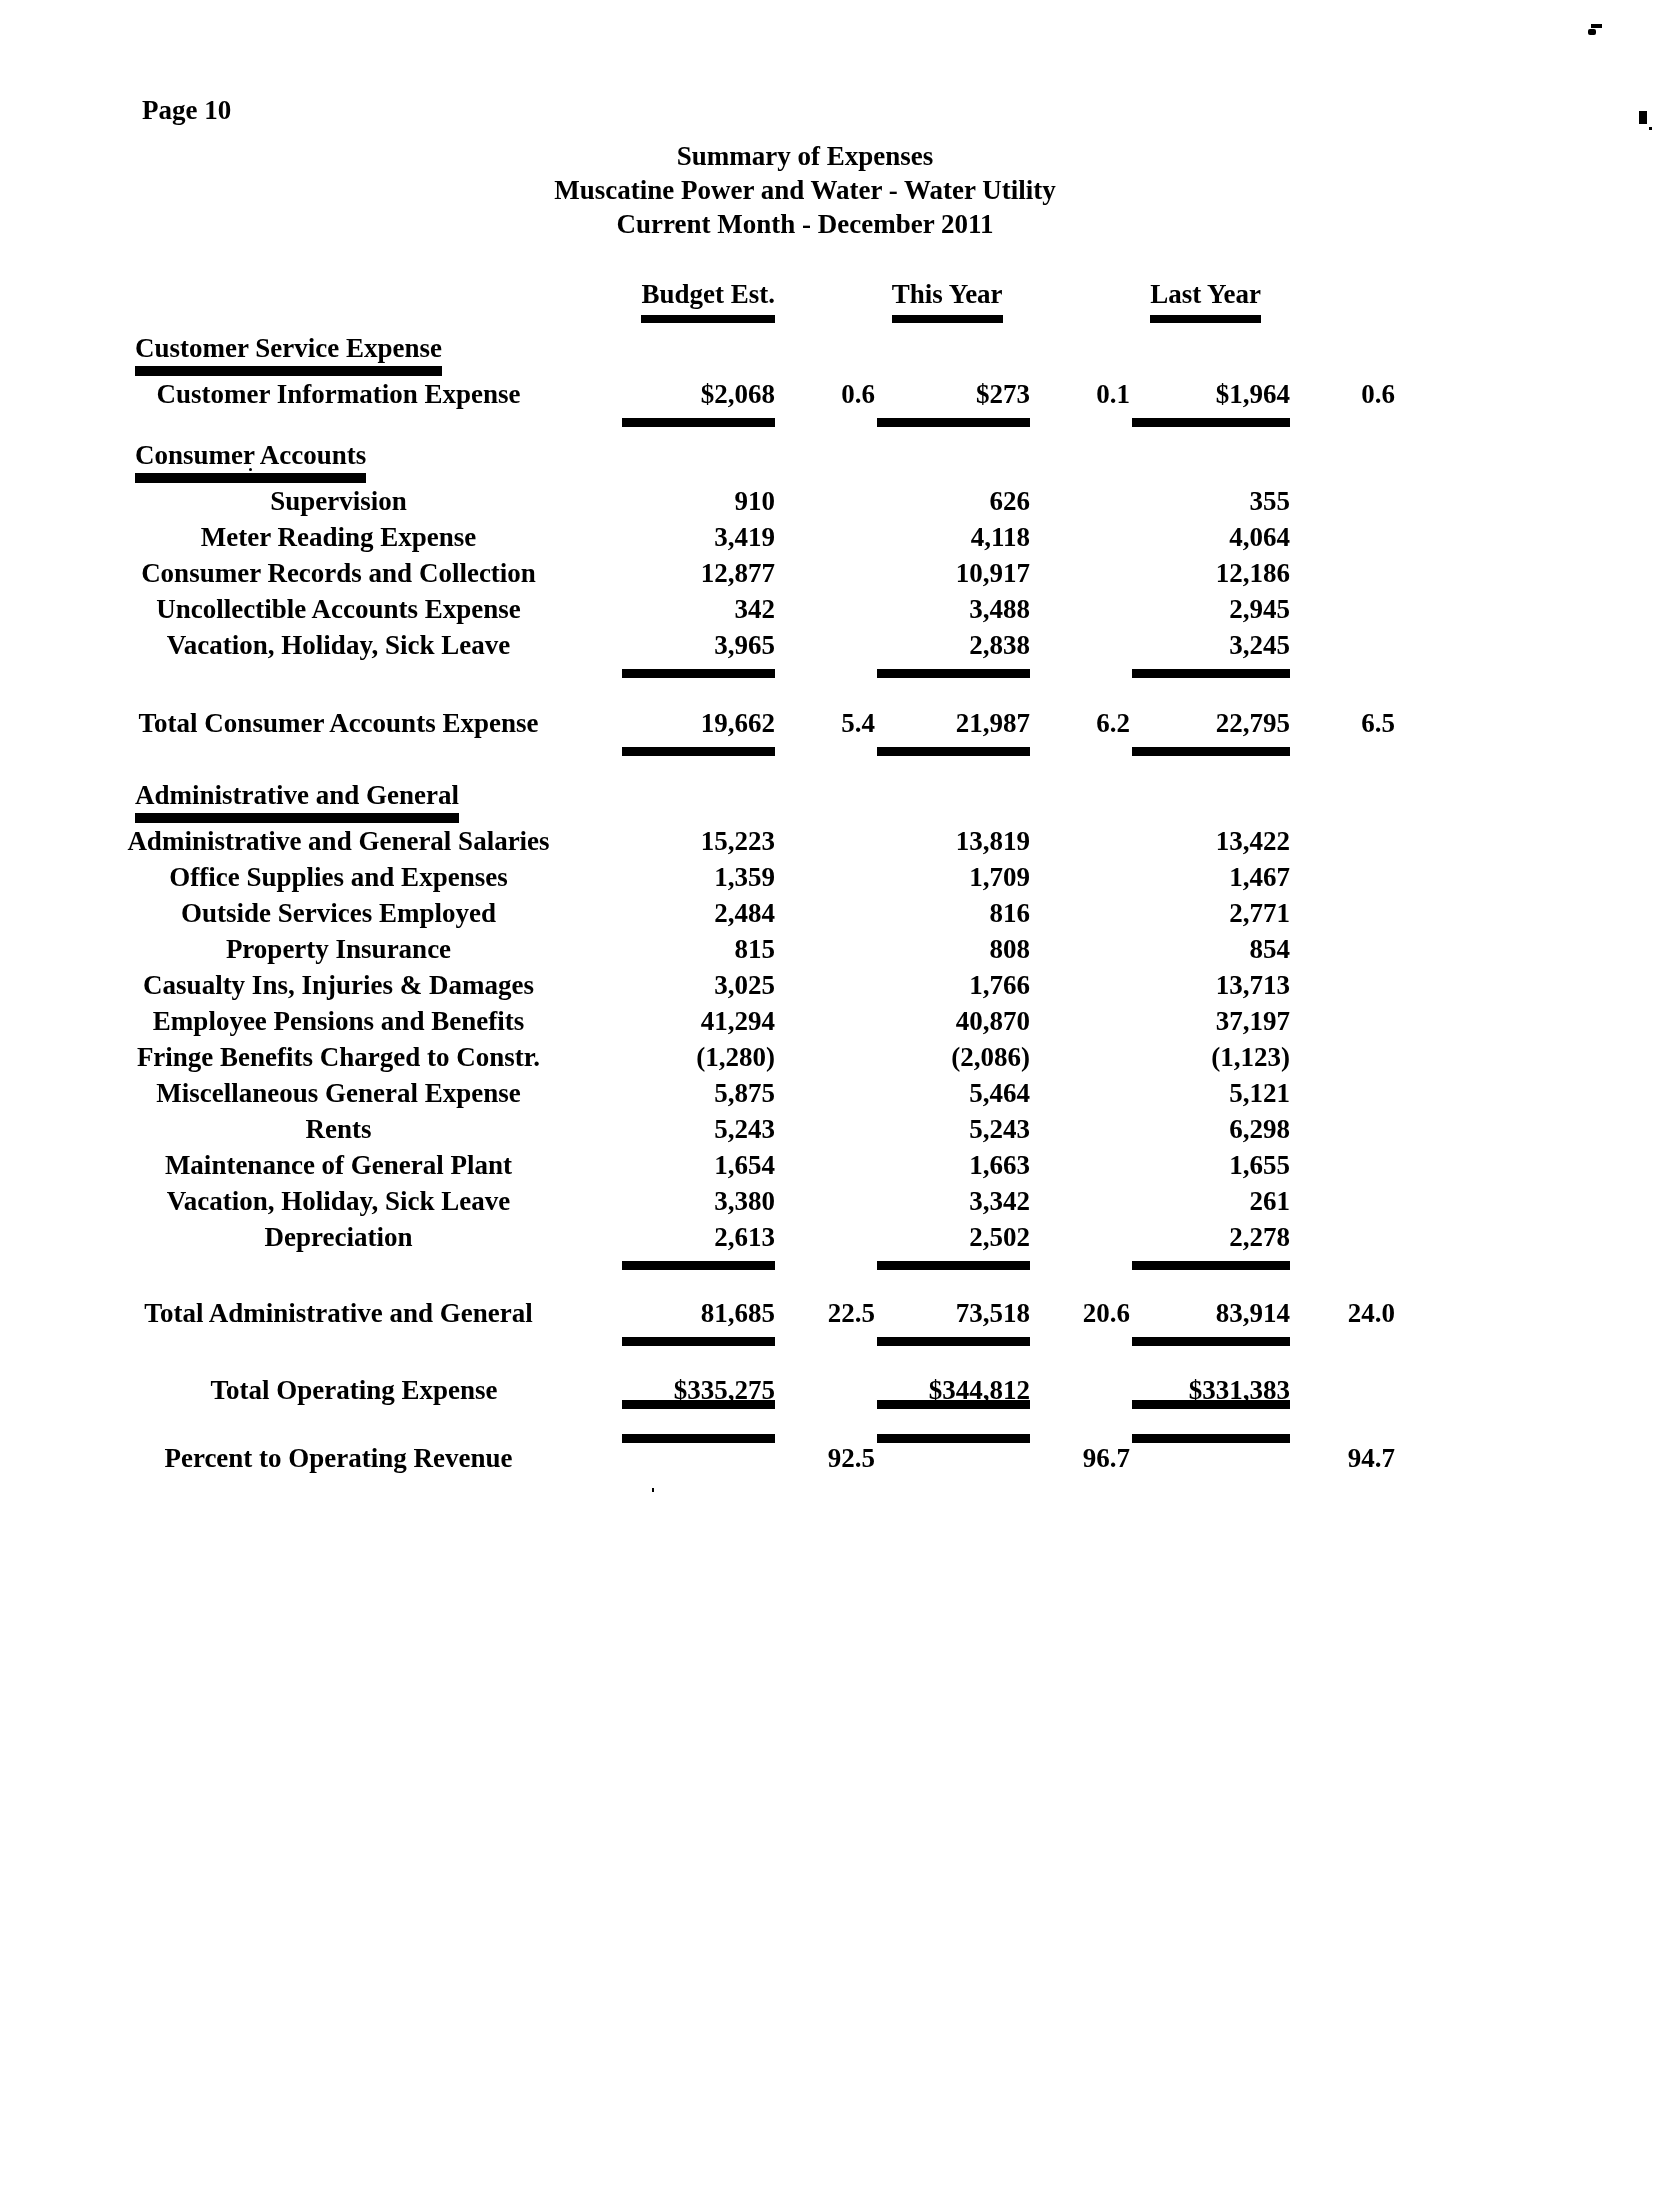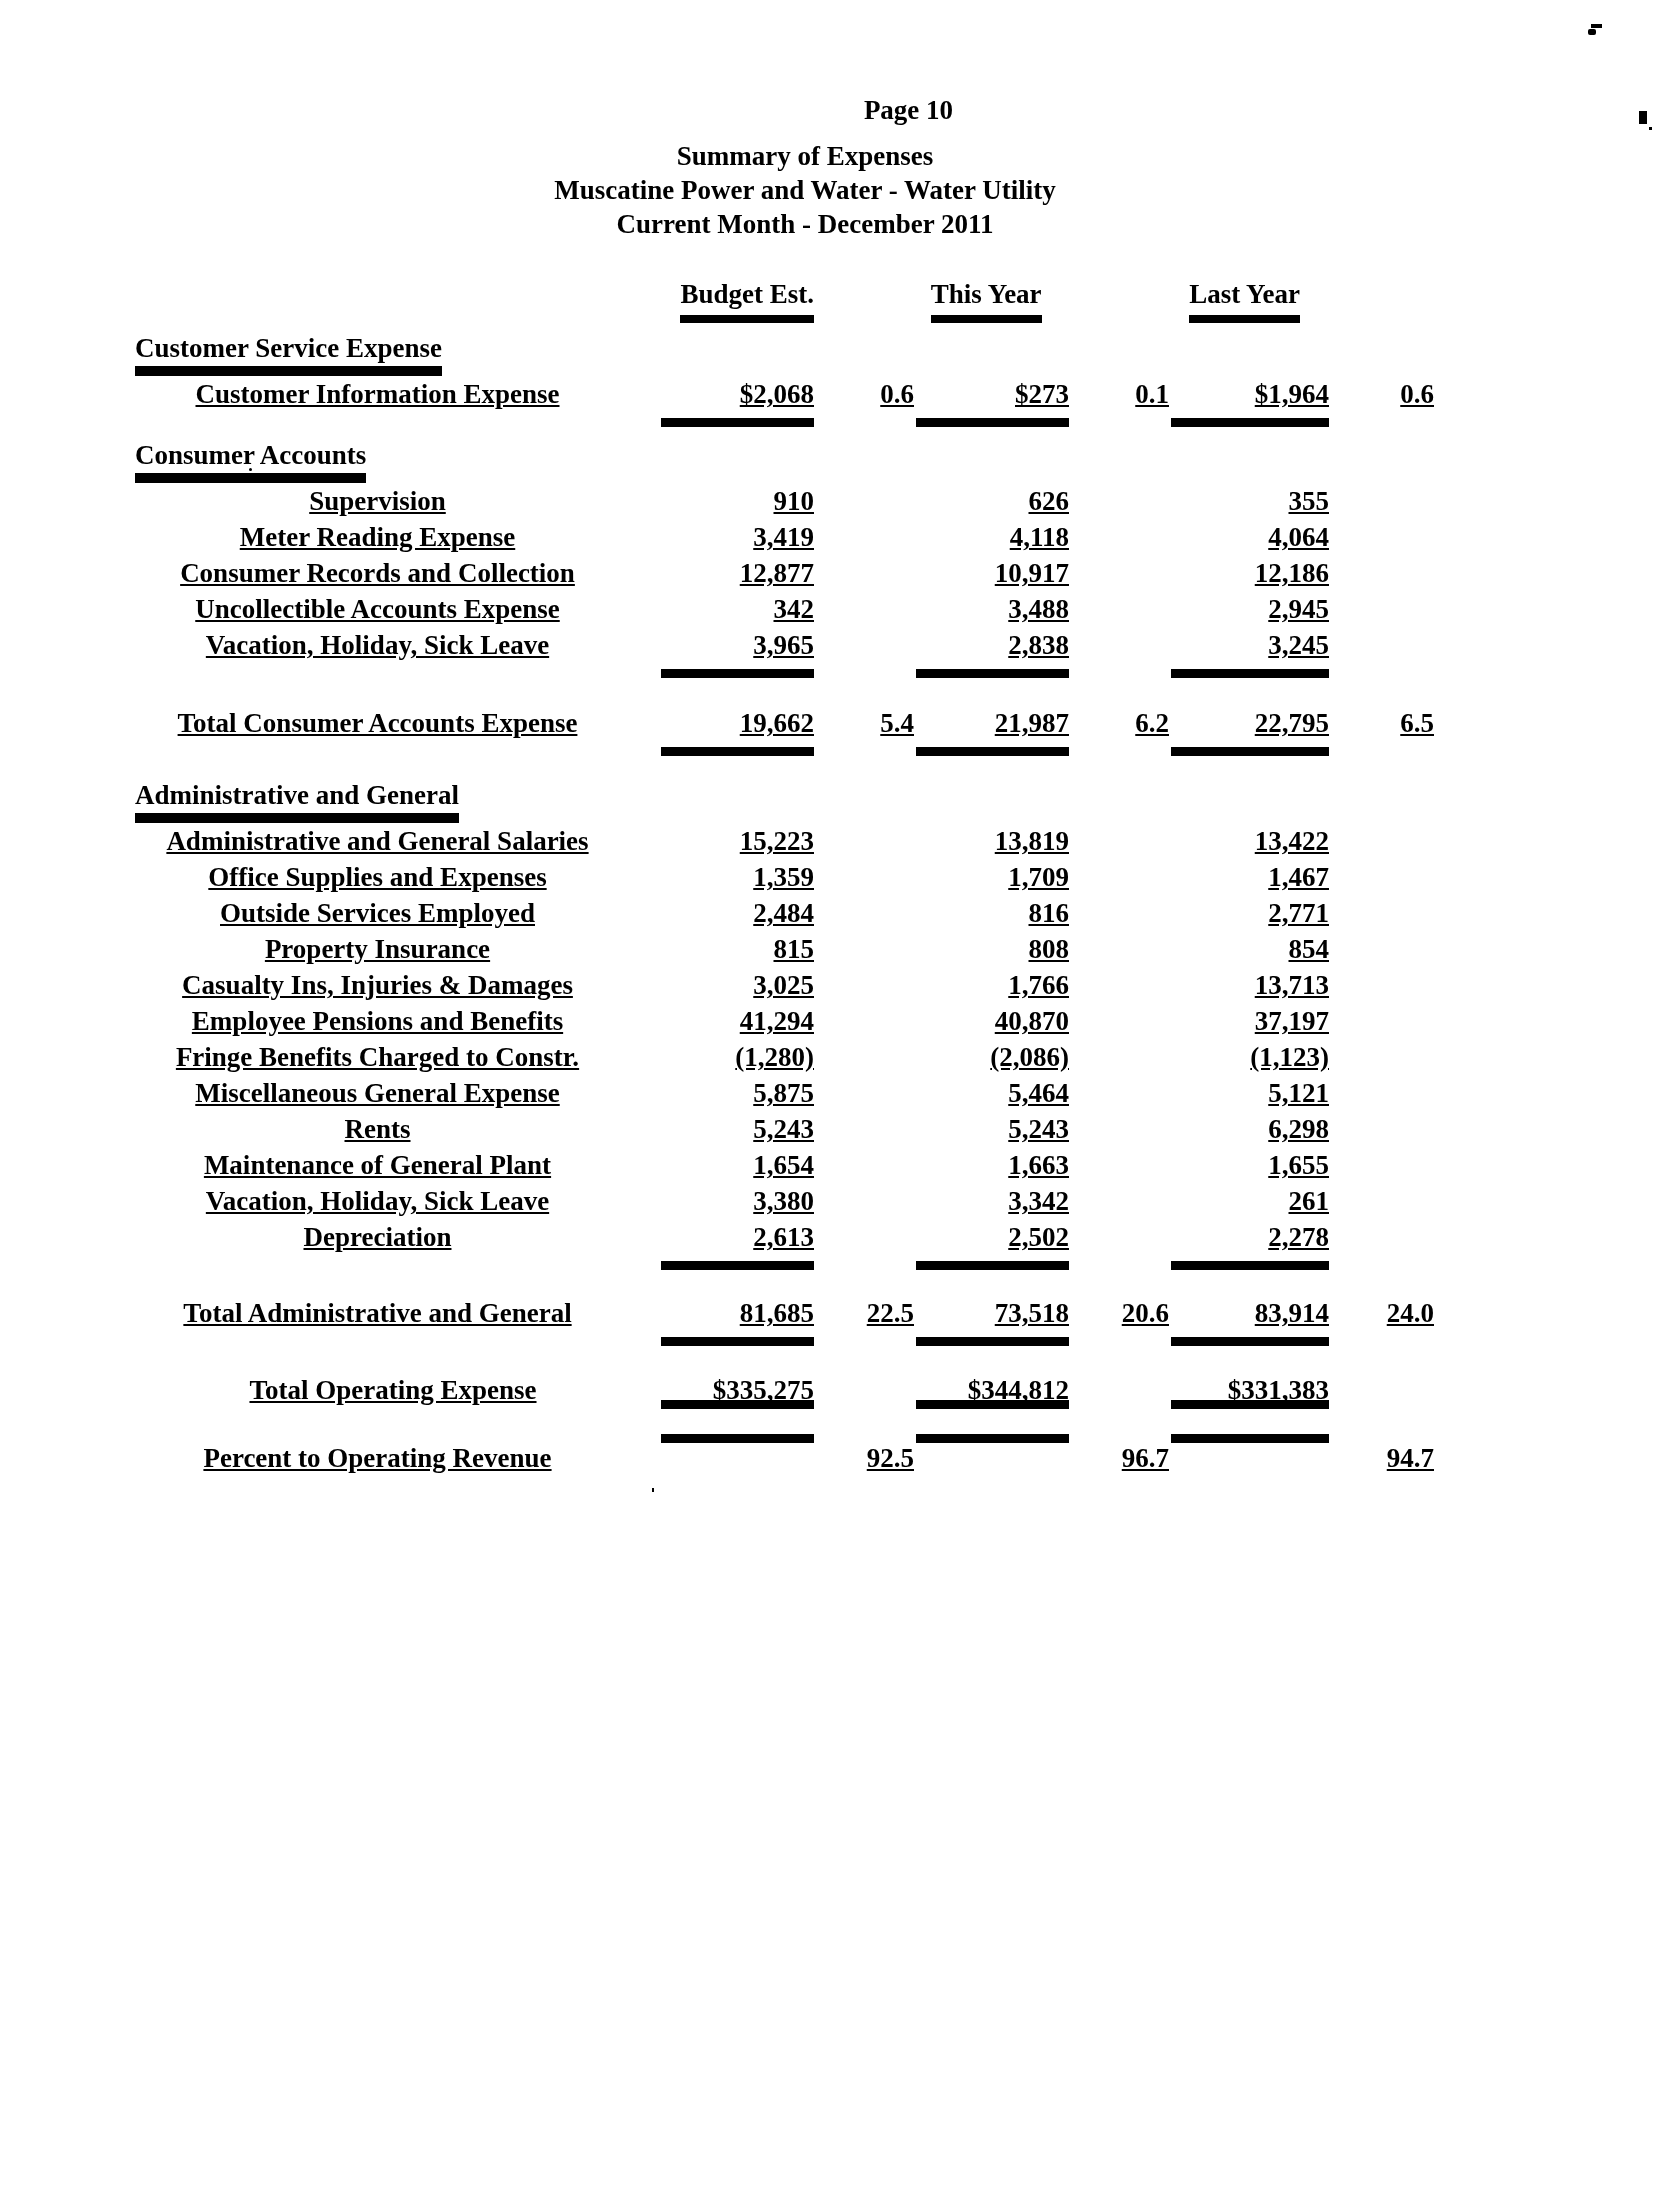--- a/index.html
+++ b/index.html
@@ -10,35 +10,33 @@
     font-family: "Liberation Serif", "DejaVu Serif", serif;
     font-weight: bold;
     font-size: 27px;
     position: relative;
     overflow: hidden;
   }
   .page-num {
     margin: 95px 0 0 142px;
     line-height: 30px;
     white-space: nowrap;
-    text-align: center;
   }
   .title-block {
     width: 1610px;
     margin-top: 14px;
     text-align: center;
     line-height: 34px;
   }
   .row {
     display: grid;
     grid-template-columns: 563px 155px 100px 155px 100px 160px 105px;
-    padding-left: 96px;
+    padding-left: 57px;
     line-height: 36px;
     align-items: end;
-    text-decoration: underline;
   }
   .row > div { position: relative; }
   .c-label { white-space: nowrap; text-align: center; }
   .c-label.indent { padding-left: 31px; }
   .c-num { text-align: right; white-space: nowrap; }
   
   .ul::after {
     content: "";
     position: absolute;
     left: 2px; right: 0;

